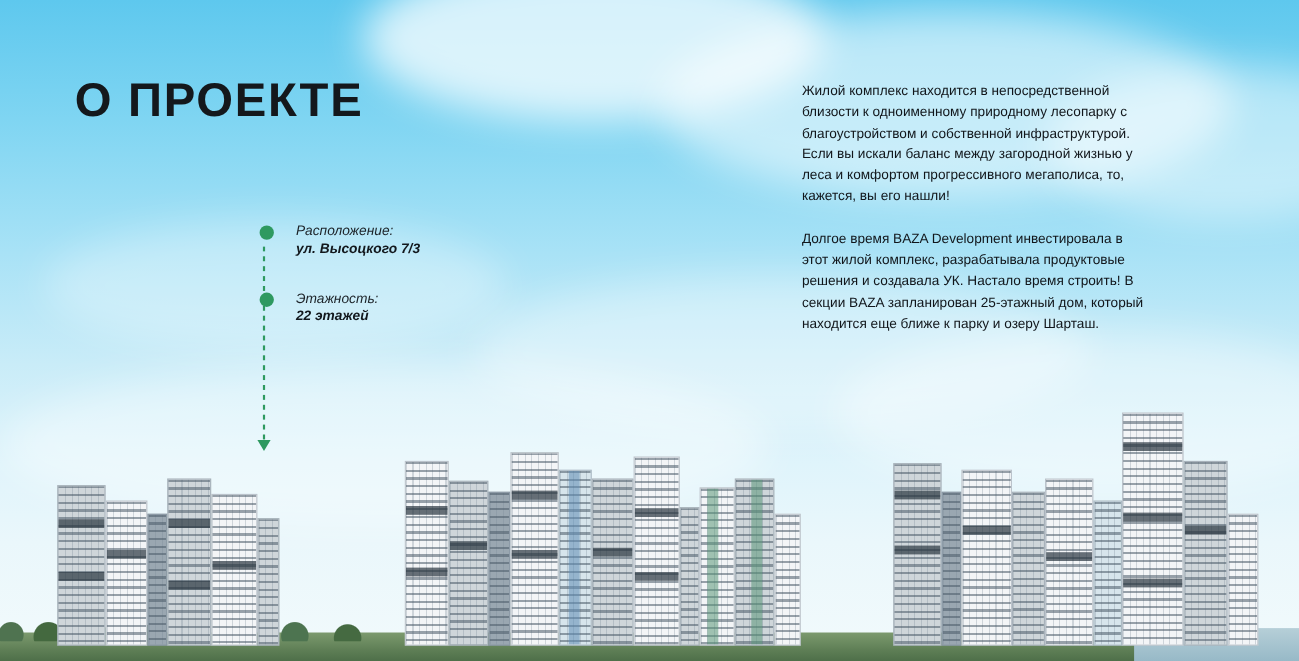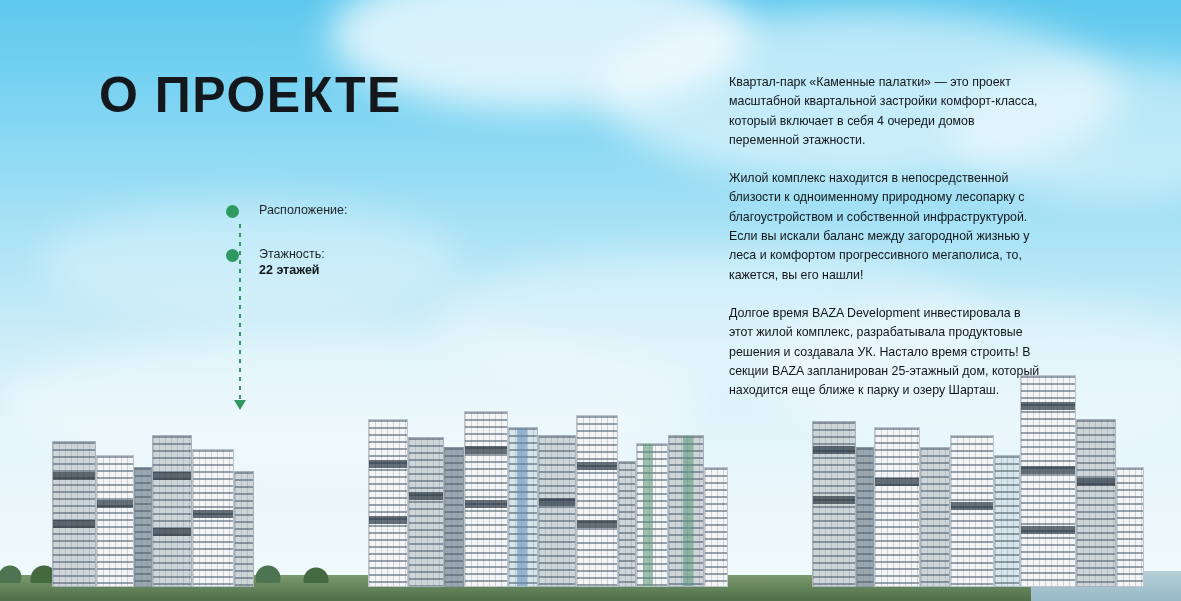--- a/index.html
+++ b/index.html
@@ -38,35 +38,35 @@
   .cloud.c4 { left: 40px;   top: 200px;  width: 420px; height: 120px; background: rgba(255,255,255,0.30); }
   .cloud.c5 { left: 430px;  top: 250px;  width: 560px; height: 140px; background: rgba(255,255,255,0.35); }
   .cloud.c6 { left: 0px;    top: 330px;  width: 700px; height: 150px; background: rgba(255,255,255,0.40); }
   .cloud.c7 { left: 760px;  top: 300px;  width: 480px; height: 150px; background: rgba(255,255,255,0.38); }
 
   
   .headline {
     position: absolute;
     left: 68px;
     top: 70px;
-    font-size: 50px;
+    font-size: 43px;
     line-height: 1;
     font-weight: bold;
     letter-spacing: 1.5px;
     color: #14181c;
     white-space: nowrap;
-    margin-left: 31px;
   }
 
   
   .facts {
     position: absolute;
-    left: 226px;
+    left: 236px;
     top: 202px;
     width: 230px;
+    font-style: italic;
   }
 
   .fact {
     position: relative;
     padding-left: 33px;
     margin-bottom: 28px;
   }
   .fact:last-child { margin-bottom: 0; }
 
   .fact .dot {
@@ -221,33 +221,33 @@
   <div class="connector">
     <div class="dots"></div>
     <div class="arrow"></div>
   </div>
 
   <div class="facts">
 
     <div class="fact">
       <span class="dot"></span>
       <div class="flabel">Расположение:</div>
+      <div class="fvalue">ул. Высоцкого 7/3</div>
     </div>
 
 
     <div class="fact">
       <span class="dot"></span>
       <div class="flabel">Этажность:</div>
       <div class="fvalue">22 этажей</div>
     </div>
 
   </div>
 
   <div class="copy">
-    <p>Квартал-парк «Каменные палатки» — это проект масштабной квартальной застройки комфорт-класса, который включает в себя 4 очереди домов переменной этажности.</p>
     <p>Жилой комплекс находится в непосредственной близости к одноименному природному лесопарку с благоустройством и собственной инфраструктурой. Если вы искали баланс между загородной жизнью у леса и комфортом прогрессивного мегаполиса, то, кажется, вы его нашли!</p>
     <p>Долгое время BAZA Development инвестировала в этот жилой комплекс, разрабатывала продуктовые решения и создавала УК. Настало время строить! В секции BAZA запланирован 25-этажный дом, который находится еще ближе к парку и озеру Шарташ.</p>
   </div>
 
   <div class="skyline">
     <div class="ground"></div>
     <div class="water"></div>
     <div class="treeline"></div>
 
     <div class="bld grey" style="left:52px;  width:44px;  height:146px;">

